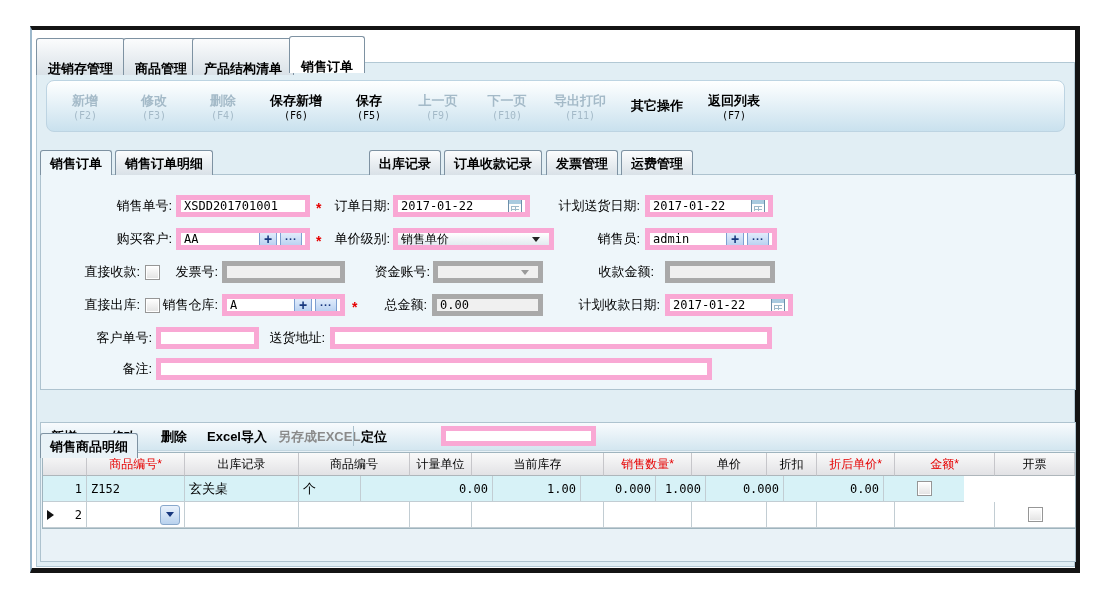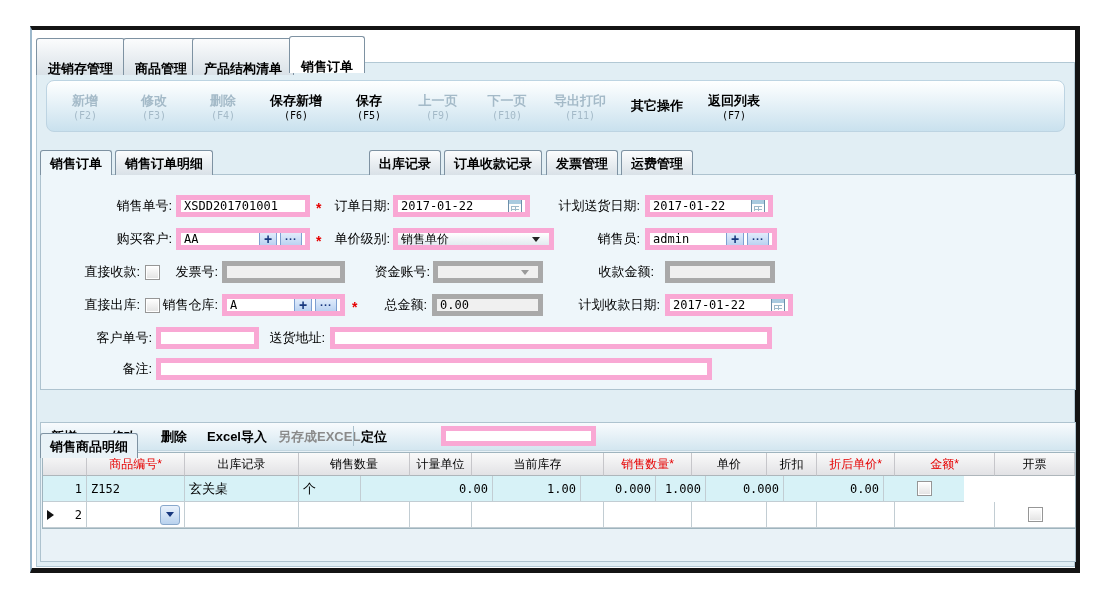--- a/index.html
+++ b/index.html
@@ -254,21 +254,21 @@
     <div class="inp" style="left:400px;top:3px;width:155px;height:20px;">
       <span class="val"></span>
     </div>
   </div>
 
   <div class="grid">
     <div class="grow ghead">
       <div class="gc c0"></div>
       <div class="gc c1 req">商品编号*</div>
       <div class="gc c2">出库记录</div>
-      <div class="gc c3">销售数量</div>
+      <div class="gc c3">商品编号</div>
       <div class="gc c4">计量单位</div>
       <div class="gc c5">当前库存</div>
       <div class="gc c6 req">销售数量*</div>
       <div class="gc c7">单价</div>
       <div class="gc c8">折扣</div>
       <div class="gc c9 req">折后单价*</div>
       <div class="gc c10 req">金额*</div>
       <div class="gc c11">开票</div>
     </div>
     <div class="grow gr r1">

